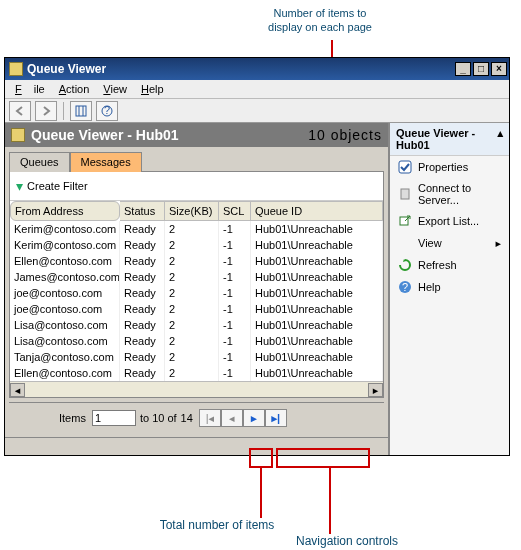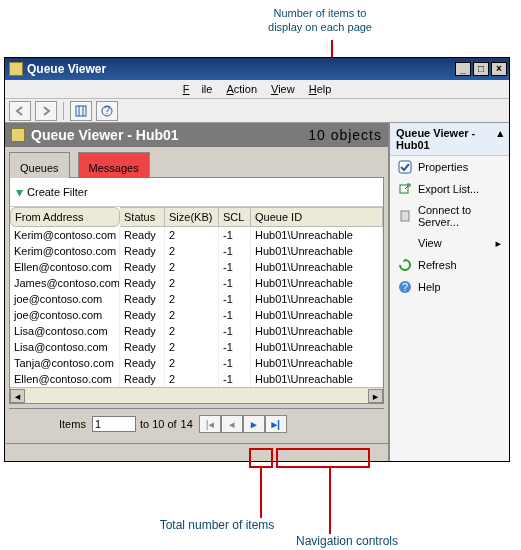--- a/index.html
+++ b/index.html
@@ -6,35 +6,35 @@
   body { margin: 0; background: #fff; }
   .stage { position: relative; width: 521px; height: 550px; }
   .callout { position: absolute; text-align: center; color: #0c4a6e; font-size: 12px; line-height: 14px; }
   .red-line { position: absolute; background: #c00; }
   .red-box { position: absolute; border: 2px solid #c00; }
   .window { position: absolute; left: 4px; top: 57px; width: 506px; border: 1px solid #000; background: #d4d0c8; }
   .titlebar { display: flex; align-items: center; background: linear-gradient(#1a3a6e,#2a5aa0); color: #fff; height: 22px; padding: 0 2px; }
   .titlebar .ticon { width: 14px; height: 14px; background: #e8d070; border: 1px solid #8a7a30; margin: 0 4px 0 2px; }
   .titlebar .ttitle { flex: 1; font-weight: bold; font-size: 12px; }
   .wbtn { width: 16px; height: 14px; background: #d4d0c8; border: 1px solid #000; margin-left: 2px; text-align: center; line-height: 11px; font-weight: bold; font-size: 10px; color:#000; }
-  .menubar { display: flex; gap: 2px; padding: 2px 4px; background: #eee; border-bottom: 1px solid #bbb; justify-content: center; }
+  .menubar { display: flex; gap: 2px; padding: 2px 4px; background: #eee; border-bottom: 1px solid #bbb; }
   .menubar span { padding: 1px 6px; }
   .menubar span u { text-decoration: underline; }
   .toolbar { display: flex; align-items: center; padding: 2px 4px; border-bottom: 1px solid #999; background: #eee; height: 24px; gap: 4px;}
   .tbtn { width: 22px; height: 20px; border: 1px solid #999; background: #f5f5f5; display:flex; align-items:center; justify-content:center; }
   .tbsep { width:1px; height:18px; background:#aaa; margin:0 2px; }
   .body { display: flex; }
   .main { width: 385px; background: #d4d0c8; border-right: 2px solid #888; }
   .head2 { display: flex; align-items: center; background: #7a7a7a; color: #fff; height: 24px; padding: 0 6px; }
   .head2 .qicon { width: 14px; height: 14px; background: #e8d070; border: 1px solid #8a7a30; margin-right: 6px; }
   .head2 .title { flex: 1; font-weight: bold; font-size: 14px; }
   .head2 .count { color: #000000; font-size: 14px; letter-spacing: 1px; }
   .tabs { display: flex; padding: 4px 4px 0 4px; background: #d4d0c8; }
-  .tab { padding: 9px 10px 4px 10px; border: 1px solid #888; border-bottom: none; background: #d4d0c8; margin-right: 8px; position: relative; top:1px;}
-  .tab.active { background: #ef4444; z-index:2; }
+  .tab { padding: 3px 10px 4px 10px; border: 1px solid #888; border-bottom: none; background: #d4d0c8; margin-right: 0px; position: relative; top:1px;}
+  .tab.active { background: #fdba74; z-index:2; }
   .tabpanel { background: #fff; border: 1px solid #888; margin: 0 4px 4px 4px; }
   .filterbar { padding: 6px; display:flex; align-items:center; gap:4px; }
   .filterbar .funnel { color:#2a6; font-size:14px; }
   .grid { border-top: 1px solid #ccc; }
   .ghead, .grow { display: flex; }
   .ghead div { background: #ece9d8; border: 1px solid #bbb; border-left:none; padding: 3px 4px; font-weight: normal; }
   .ghead div:first-child{ border-left:1px solid #bbb;border-radius:6px;}
   .grow div { padding: 2px 4px; border-right: 1px solid #eee; white-space: nowrap; overflow:hidden; }
   .c0{ width:110px;} .c1{width:45px;} .c2{width:54px;} .c3{width:32px;} .c4{flex:1;}
   .hscroll { display:flex; align-items:center; border-top:1px solid #bbb; background:#ece9d8; height:16px;}
@@ -233,33 +233,33 @@
               <svg width="14" height="14">
                 <rect x="1" y="1" width="12" height="12" rx="2" fill="#fff" stroke="#2a5aa0"></rect>
                 <path d="M3 7 L6 10 L11 4" fill="none" stroke="#2a5aa0" stroke-width="2"></path>
               </svg>
             </span>
           <span>Properties</span>
         </div>
         <div class="act">
           <span class="ic">
               <svg width="14" height="14">
+                <rect x="3" y="2" width="8" height="10" fill="#ddd" stroke="#888"></rect>
+              </svg>
+            </span>
+          <span>Connect to Server...</span>
+        </div>
+        <div class="act">
+          <span class="ic">
+              <svg width="14" height="14">
                 <rect x="2" y="3" width="8" height="8" fill="#fff" stroke="#2a7a2a"></rect>
                 <path d="M7 7 L12 2 M9 2 H12 V5" fill="none" stroke="#2a7a2a"></path>
               </svg>
             </span>
           <span>Export List...</span>
-        </div>
-        <div class="act">
-          <span class="ic">
-              <svg width="14" height="14">
-                <rect x="3" y="2" width="8" height="10" fill="#ddd" stroke="#888"></rect>
-              </svg>
-            </span>
-          <span>Connect to Server...</span>
         </div>
         <div class="act">
           <span class="ic"></span>
           <span style="flex:1">View</span>
           <span>▸</span>
         </div>
         <div class="act">
           <span class="ic">
               <svg width="14" height="14">
                 <path d="M7 2 A5 5 0 1 1 2 7" fill="none" stroke="#2a9a2a" stroke-width="2"></path>

